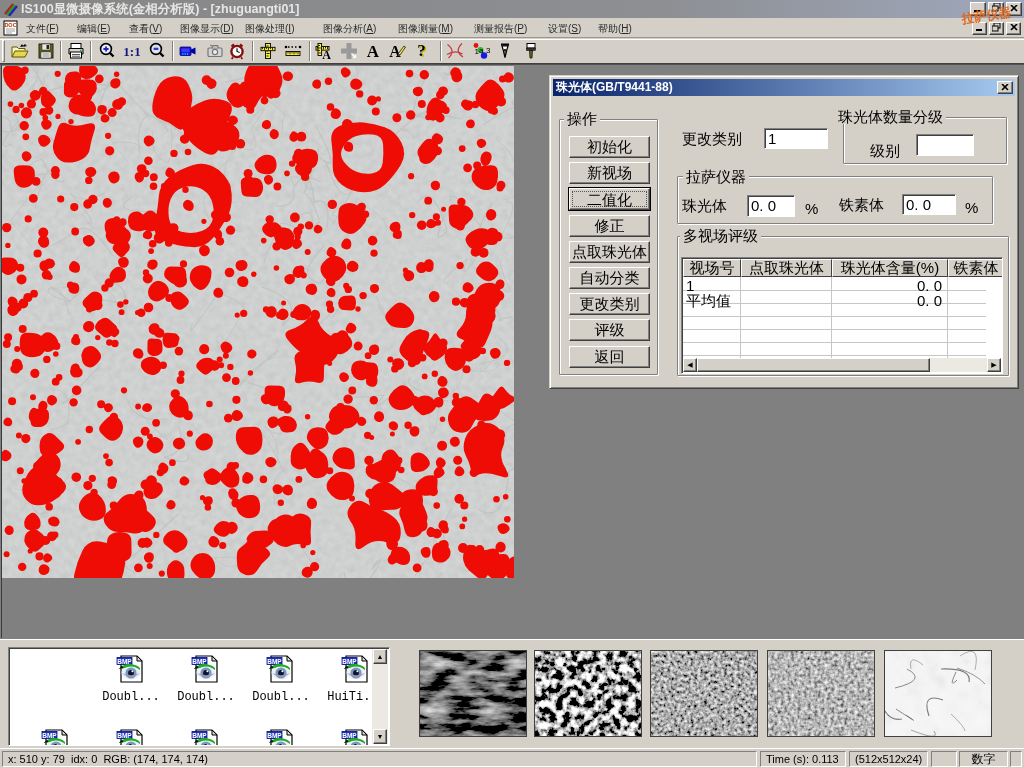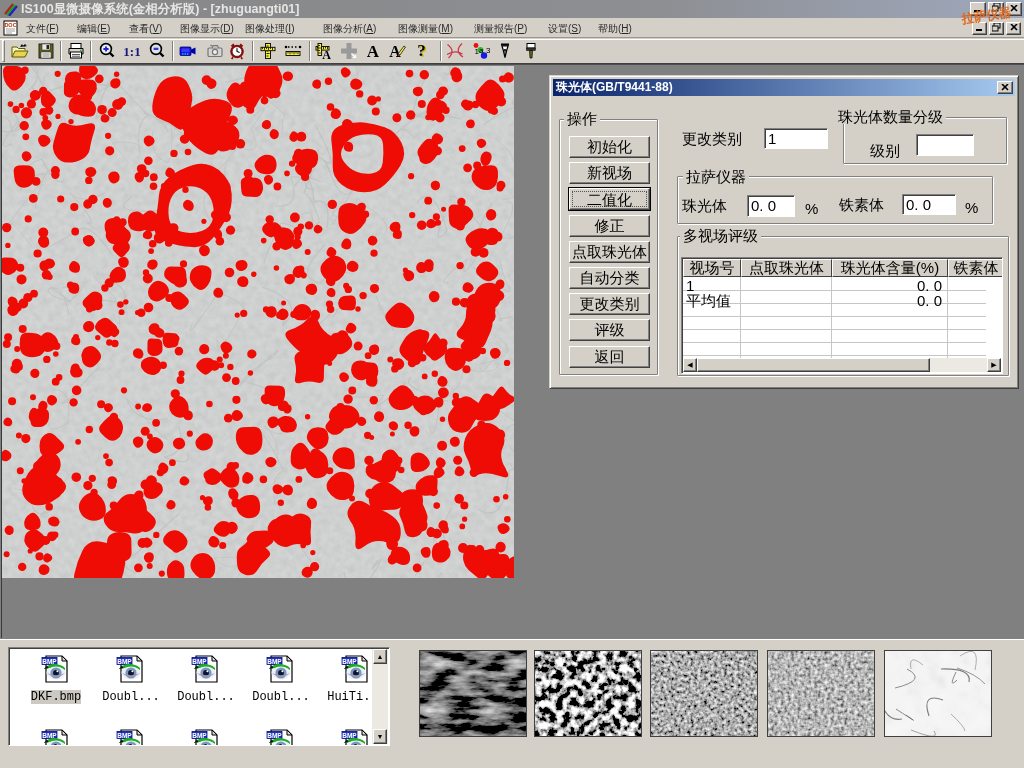--- a/index.html
+++ b/index.html
@@ -1079,33 +1079,20 @@
             <div class="sbtn" style="left:0">◀</div>
             <div id="hthumb"></div>
             <div class="sbtn" style="right:0">▶</div>
           </div>
         </div>
       </div>
     </div>
     <div class="abs" id="wmark">拉萨仪器</div>
     <div class="abs" id="bottom">
       <div id="flist">
-        <div class="fitem" style="left:12px;top:5px"><svg width="32" height="32" viewBox="0 0 32 32">
-            <path d="M6 3 L22 3 L27 8 L27 29 L6 29 Z" fill="#fff" stroke="#000" stroke-width="1.2"></path>
-            <path d="M22 3 L22 8 L27 8 Z" fill="#d8d8d8" stroke="#000" stroke-width="1"></path>
-            <rect x="2" y="4.5" width="15" height="7" fill="#2233bb" stroke="#001188" stroke-width="0.8"></rect>
-            <text x="9.5" y="10.5" font-family="Liberation Sans,sans-serif" font-size="6.5" font-weight="bold" fill="#fff" text-anchor="middle">BMP</text>
-            <path d="M4 16 Q10 9 20 12 Q26 14 25 17 Q18 12 10 15 Q6 16 4 16 Z" fill="#1faf1f"></path>
-            <path d="M4 16 L7 12.5 L8.5 15" fill="#111"></path>
-            <ellipse cx="16" cy="20" rx="9.5" ry="6.5" fill="#eef"></ellipse>
-            <circle cx="16" cy="20" r="5.6" fill="#7799bb"></circle>
-            <circle cx="16" cy="20" r="2.9" fill="#113"></circle>
-            <circle cx="17.4" cy="18.2" r="1" fill="#fff"></circle>
-            <path d="M7 20 Q16 28 25 20 Q16 24.5 7 20 Z" fill="#99a"></path>
-          </svg><div class="fname"><span class="fsel">DKF.bmp</span></div></div>
         <div class="fitem" style="left:87px;top:5px"><svg width="32" height="32" viewBox="0 0 32 32">
             <path d="M6 3 L22 3 L27 8 L27 29 L6 29 Z" fill="#fff" stroke="#000" stroke-width="1.2"></path>
             <path d="M22 3 L22 8 L27 8 Z" fill="#d8d8d8" stroke="#000" stroke-width="1"></path>
             <rect x="2" y="4.5" width="15" height="7" fill="#2233bb" stroke="#001188" stroke-width="0.8"></rect>
             <text x="9.5" y="10.5" font-family="Liberation Sans,sans-serif" font-size="6.5" font-weight="bold" fill="#fff" text-anchor="middle">BMP</text>
             <path d="M4 16 Q10 9 20 12 Q26 14 25 17 Q18 12 10 15 Q6 16 4 16 Z" fill="#1faf1f"></path>
             <path d="M4 16 L7 12.5 L8.5 15" fill="#111"></path>
             <ellipse cx="16" cy="20" rx="9.5" ry="6.5" fill="#eef"></ellipse>
             <circle cx="16" cy="20" r="5.6" fill="#7799bb"></circle>
             <circle cx="16" cy="20" r="2.9" fill="#113"></circle>
@@ -1266,12 +1253,20 @@
           <path d="M17 68Q1 71 -5 48" fill="none" stroke="#686868" stroke-width="1.1" opacity="0.85"></path>
           <path d="M22 18Q43 29 10 37" fill="none" stroke="#686868" stroke-width="0.9" opacity="0.85"></path>
           <path d="M72 17Q91 23 100 33" fill="none" stroke="#686868" stroke-width="0.8" opacity="0.85"></path>
           <path d="M38 14Q23 2 26 18" fill="none" stroke="#686868" stroke-width="0.6" opacity="0.85"></path>
           <path d="M72 29Q63 38 71 21" fill="none" stroke="#686868" stroke-width="0.9" opacity="0.85"></path>
           <path d="M75 5Q96 -9 90 19" fill="none" stroke="#686868" stroke-width="0.6" opacity="0.85"></path>
           <path d="M84 31Q87 17 56 18" fill="none" stroke="#686868" stroke-width="1.2" opacity="0.85"></path>
           <path d="M21 64Q40 77 11 58" fill="none" stroke="#686868" stroke-width="0.9" opacity="0.85"></path>
         </svg></div>
     </div>
+    <div class="abs" id="status">
+      <div class="scell" style="left:2px;width:755px">x: 510 y: 79&nbsp; idx: 0&nbsp; RGB: (174, 174, 174)</div>
+      <div class="scell" style="left:760px;width:86px">Time (s): 0.113</div>
+      <div class="scell" style="left:849px;width:79px">(512x512x24)</div>
+      <div class="scell" style="left:931px;width:26px"></div>
+      <div class="scell" style="left:959px;width:49px;text-align:center;padding-left:0;font-size:12px">数字</div>
+      <div class="scell" style="left:1010px;width:12px"></div>
+    </div>
   </div>
 </body></html>

